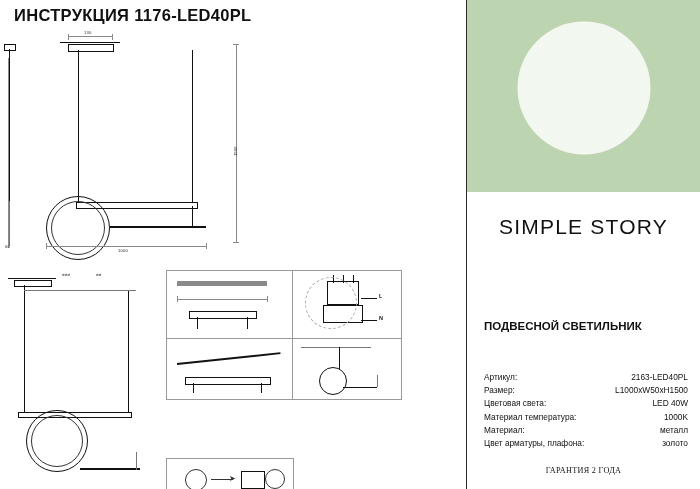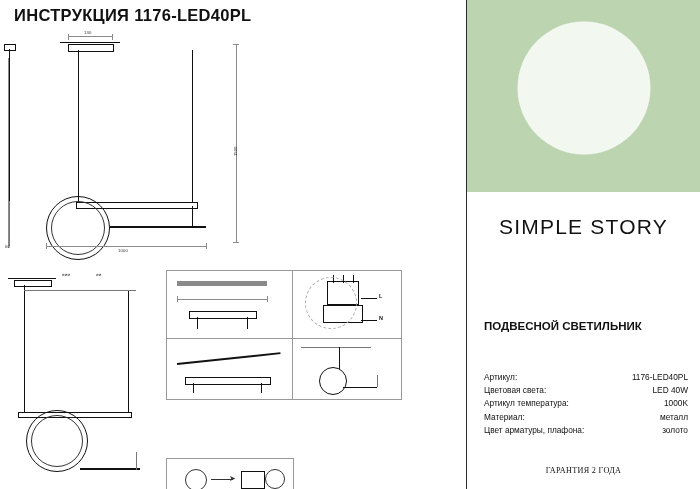--- a/index.html
+++ b/index.html
@@ -207,28 +207,32 @@
     <div class="brand">
       <span>SIMPLE</span>
       <span class="b2">STORY</span>
     </div>
 
     <div class="prodtype">ПОДВЕСНОЙ СВЕТИЛЬНИК</div>
 
     <div class="spectable">
       <div class="specrow">
         <span class="speclabel">Артикул:</span>
-        <span class="specvalue">1176-LED40PL</span>
+        <span class="specvalue">2163-LED40PL</span>
+      </div>
+      <div class="specrow">
+        <span class="speclabel">Размер:</span>
+        <span class="specvalue">L1000xW50xH1500</span>
       </div>
       <div class="specrow">
         <span class="speclabel">Цветовая света:</span>
         <span class="specvalue">LED 40W</span>
       </div>
       <div class="specrow">
-        <span class="speclabel">Артикул температура:</span>
+        <span class="speclabel">Материал температура:</span>
         <span class="specvalue">1000K</span>
       </div>
       <div class="specrow">
         <span class="speclabel">Материал:</span>
         <span class="specvalue">металл</span>
       </div>
       <div class="specrow">
         <span class="speclabel">Цвет арматуры, плафона:</span>
         <span class="specvalue">золото</span>
       </div>

